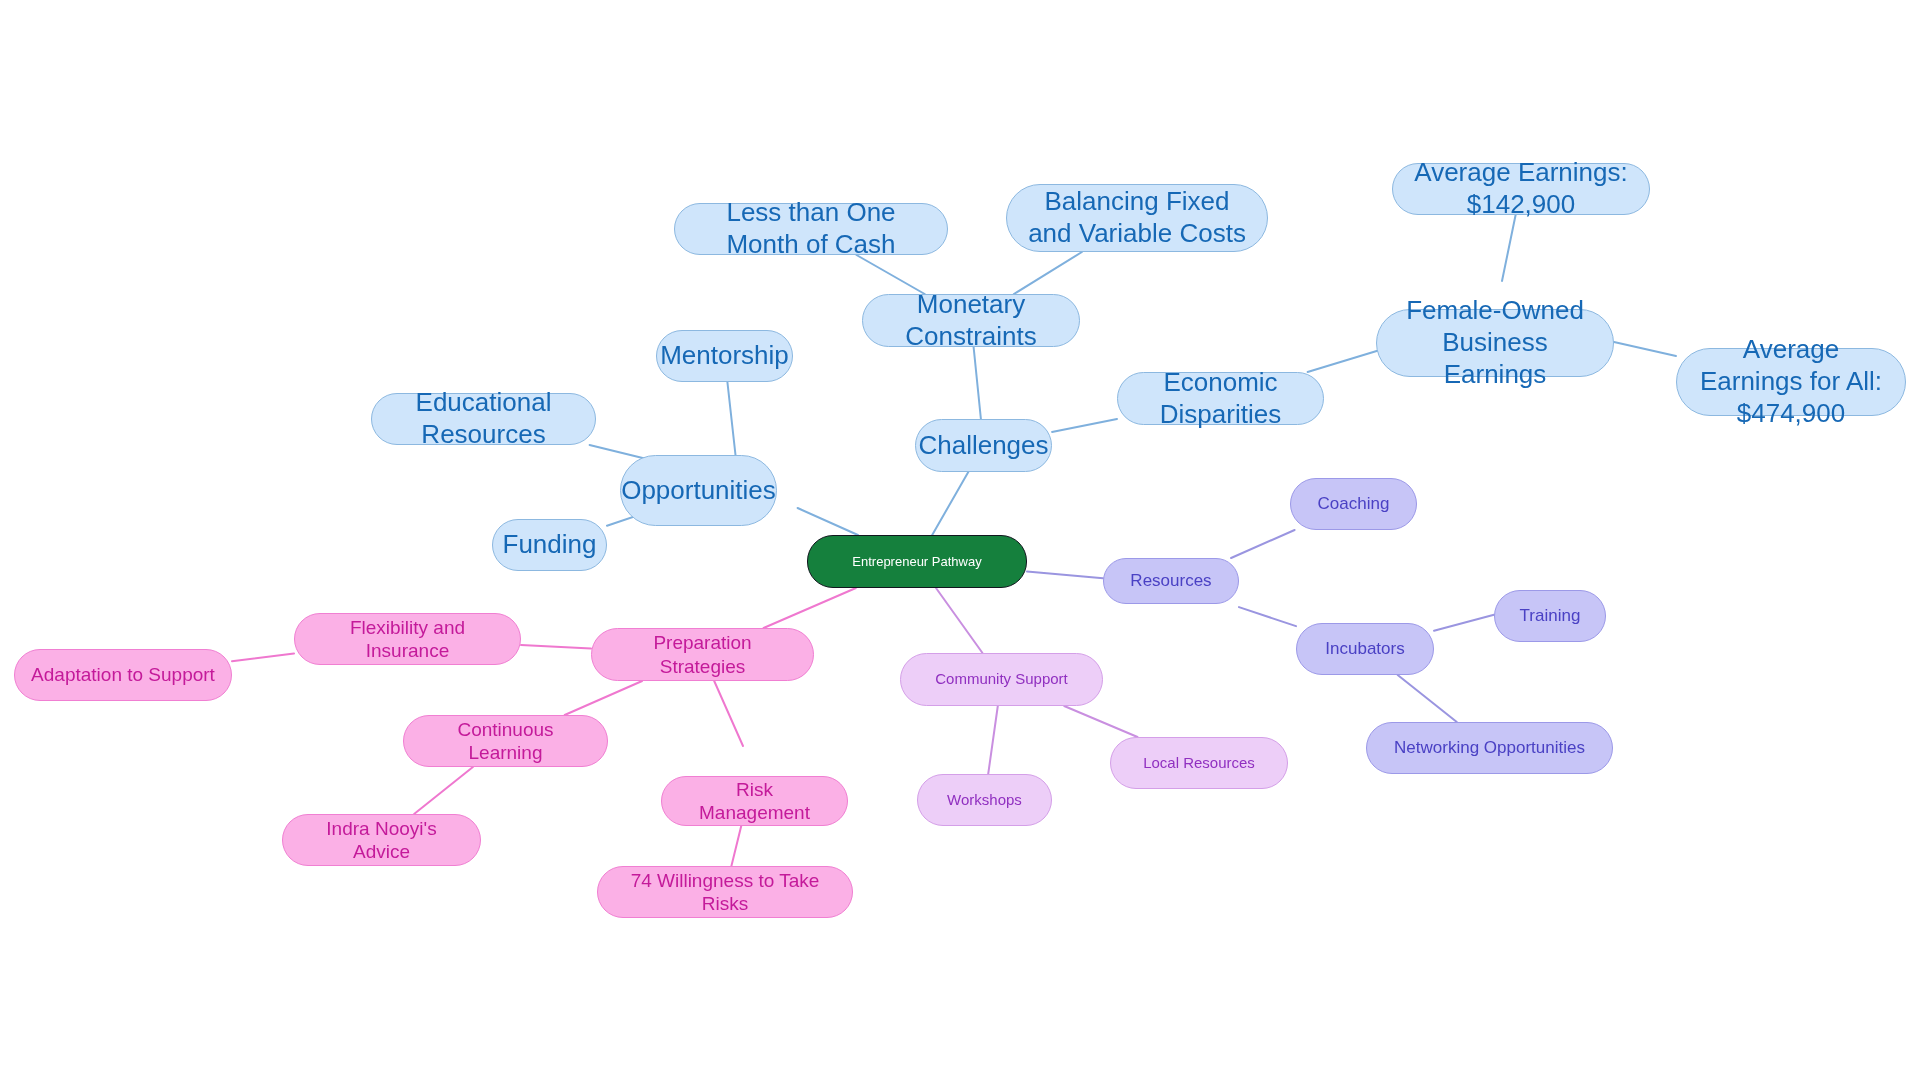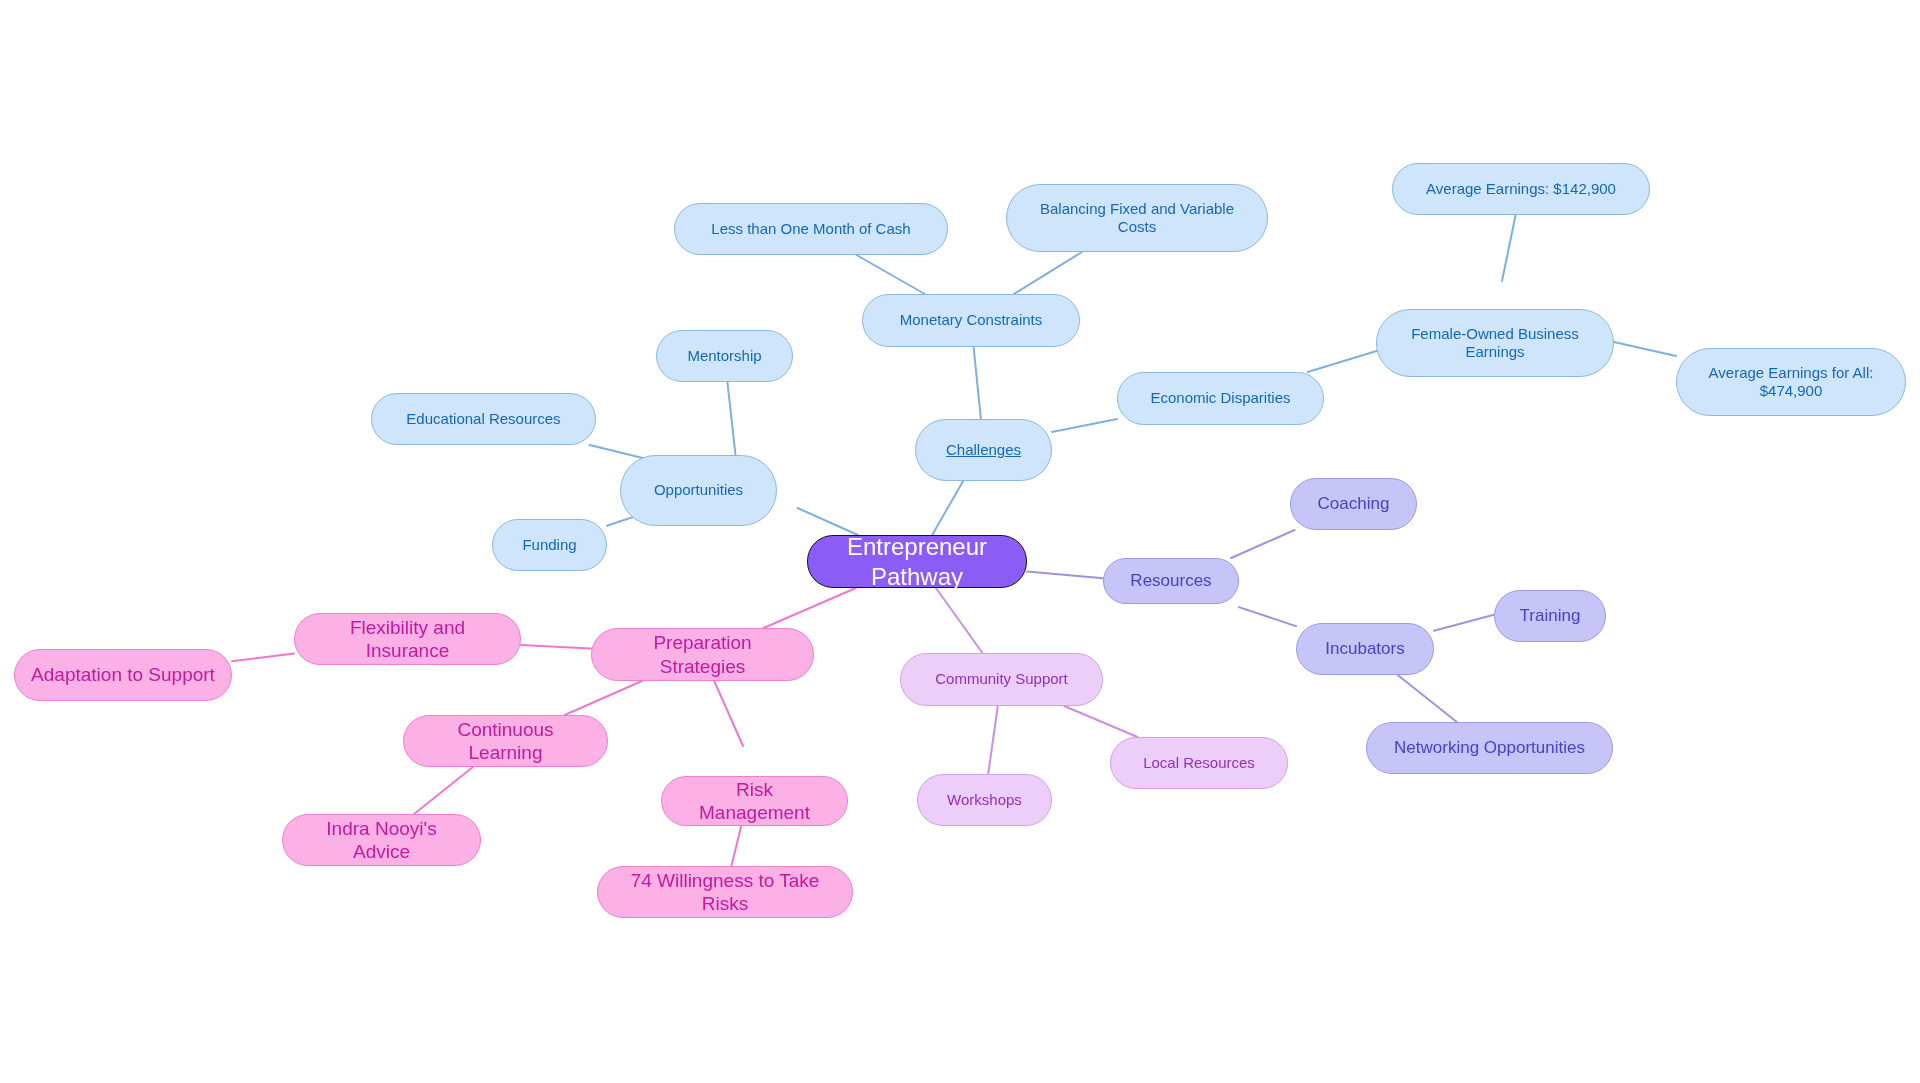--- a/index.html
+++ b/index.html
@@ -36,31 +36,31 @@
     align-items: center;
     justify-content: center;
     text-align: center;
     border-radius: 999px;
     border: 1px solid transparent;
     line-height: 1.22;
     padding: 4px 16px;
     white-space: pre-line;
   }
   .node-root {
-    background: #8b5cf6;
+    background: #15803d;
     color: #ffffff;
     border-color: #12171f;
-    font-size: 24px;
+    font-size: 13px;
     border-radius: 26px;
   }
   .node-blue {
     background: #cfe5fb;
     border-color: #8cb8e0;
     color: #1668b5;
-    font-size: 15px;
+    font-size: 26px;
   }
   .node-indigo {
     background: #c7c5f7;
     border-color: #9c99e8;
     color: #4a41c4;
     font-size: 17px;
   }
   .node-violet {
     background: #edcef8;
     border-color: #d49fe8;
@@ -106,21 +106,21 @@
       <line x1="472.9" y1="767.0" x2="414.1" y2="814.0" stroke="#ef78cf" stroke-width="2" stroke-linecap="round"></line>
       <line x1="714.2" y1="681.0" x2="743.0" y2="746.0" stroke="#ef78cf" stroke-width="2" stroke-linecap="round"></line>
       <line x1="748.1" y1="798.0" x2="731.4" y2="866.0" stroke="#ef78cf" stroke-width="2" stroke-linecap="round"></line>
     </svg>
   <div id="node-layer">
       <div class="node node-root" style="left: 807px; top: 535px; width: 220px; height: 53px;">Entrepreneur Pathway</div>
       <div class="node node-blue" style="left: 620px; top: 455px; width: 157px; height: 71px;">Opportunities</div>
       <div class="node node-blue" style="left: 656px; top: 330px; width: 137px; height: 52px;">Mentorship</div>
       <div class="node node-blue" style="left: 371px; top: 393px; width: 225px; height: 52px;">Educational Resources</div>
       <div class="node node-blue" style="left: 492px; top: 519px; width: 115px; height: 52px;">Funding</div>
-      <div class="node node-blue" style="left: 915px; top: 419px; width: 137px; height: 62px; text-decoration: underline;">Challenges</div>
+      <div class="node node-blue" style="left: 915px; top: 419px; width: 137px; height: 53px;">Challenges</div>
       <div class="node node-blue" style="left: 862px; top: 294px; width: 218px; height: 53px;">Monetary Constraints</div>
       <div class="node node-blue" style="left: 674px; top: 203px; width: 274px; height: 52px;">Less than One Month of Cash</div>
       <div class="node node-blue" style="left: 1006px; top: 184px; width: 262px; height: 68px;">Balancing Fixed and Variable Costs</div>
       <div class="node node-blue" style="left: 1117px; top: 372px; width: 207px; height: 53px;">Economic Disparities</div>
       <div class="node node-blue" style="left: 1376px; top: 281px; width: 238px; height: 68px; margin-top: 28px;">Female-Owned Business Earnings</div>
       <div class="node node-blue" style="left: 1392px; top: 163px; width: 258px; height: 52px;">Average Earnings: $142,900</div>
       <div class="node node-blue" style="left: 1676px; top: 348px; width: 230px; height: 68px;">Average Earnings for All: $474,900</div>
       <div class="node node-indigo" style="left: 1103px; top: 558px; width: 136px; height: 46px;">Resources</div>
       <div class="node node-indigo" style="left: 1290px; top: 478px; width: 127px; height: 52px;">Coaching</div>
       <div class="node node-indigo" style="left: 1296px; top: 623px; width: 138px; height: 52px;">Incubators</div>

